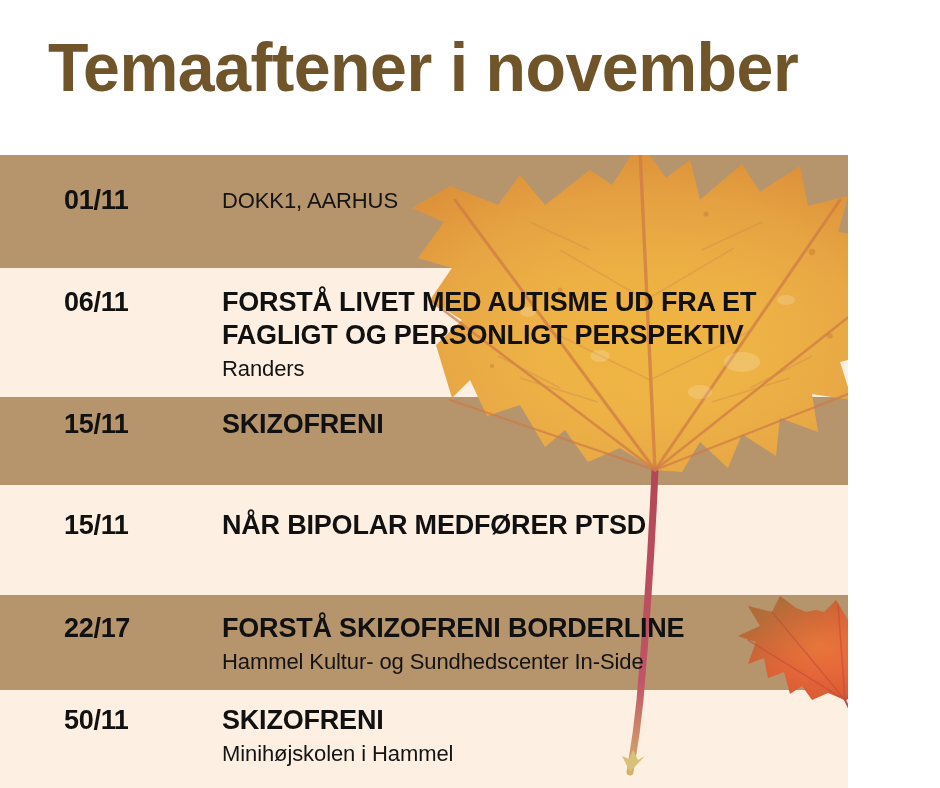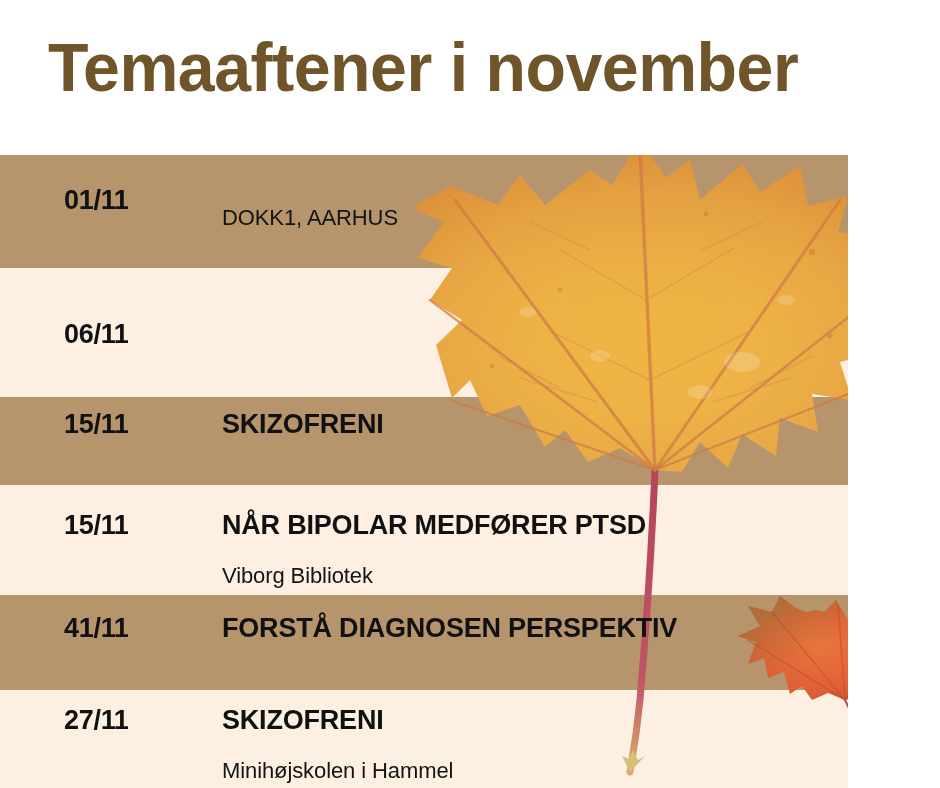--- a/index.html
+++ b/index.html
@@ -106,21 +106,21 @@
     color: #111111;
     line-height: 33px;
     letter-spacing: -0.2px;
     white-space: pre-line;
   }
   .row-venue {
     font-size: 22px;
     font-weight: 400;
     color: #141414;
     line-height: 29px;
-    margin-top: 19px;
+    margin-top: 2px;
     letter-spacing: -0.1px;
   }
 </style>
 </head>
 <body>
 
 <div class="poster">
 
   <div class="bands">
     <div class="band brown" style="top:155px;height:113px;"></div>
@@ -270,47 +270,52 @@
   <div class="rows">
 
     <div class="row" style="top:155px;height:113px;">
       <div class="row-date" style="top:30px;">01/11</div>
       <div class="row-body" style="top:29px;">
         <div class="row-venue">DOKK1, AARHUS</div>
       </div>
     </div>
 
     <div class="row" style="top:268px;height:129px;">
-      <div class="row-date" style="top:19px;margin-top:32px;">06/11</div>
+      <div class="row-date" style="top:19px;">06/11</div>
+      <div class="row-body" style="top:18px;">
+        <div class="row-title">FORSTÅ LIVET MED AUTISME UD FRA ET
+FAGLIGT OG PERSONLIGT PERSPEKTIV</div>
+        <div class="row-venue">Randers</div>
+      </div>
     </div>
 
     <div class="row" style="top:397px;height:88px;">
       <div class="row-date" style="top:12px;">15/11</div>
       <div class="row-body" style="top:11px;">
         <div class="row-title">SKIZOFRENI</div>
       </div>
     </div>
 
     <div class="row" style="top:485px;height:110px;">
       <div class="row-date" style="top:25px;">15/11</div>
       <div class="row-body" style="top:24px;">
         <div class="row-title">NÅR BIPOLAR MEDFØRER PTSD</div>
-        <div class="row-venue">Viborg Bibliotek</div>
       </div>
     </div>
 
     <div class="row" style="top:595px;height:95px;">
-      <div class="row-date" style="top:18px;">41/11</div>
+      <div class="row-date" style="top:18px;">22/17</div>
       <div class="row-body" style="top:17px;">
-        <div class="row-title">FORSTÅ DIAGNOSEN PERSPEKTIV</div>
+        <div class="row-title">FORSTÅ SKIZOFRENI BORDERLINE</div>
+        <div class="row-venue">Hammel Kultur- og Sundhedscenter In-Side</div>
       </div>
     </div>
 
     <div class="row" style="top:690px;height:98px;">
-      <div class="row-date" style="top:15px;">27/11</div>
+      <div class="row-date" style="top:15px;">50/11</div>
       <div class="row-body" style="top:14px;">
         <div class="row-title">SKIZOFRENI</div>
         <div class="row-venue">Minihøjskolen i Hammel</div>
       </div>
     </div>
 
   </div>
 </div>
 
 </body></html>

